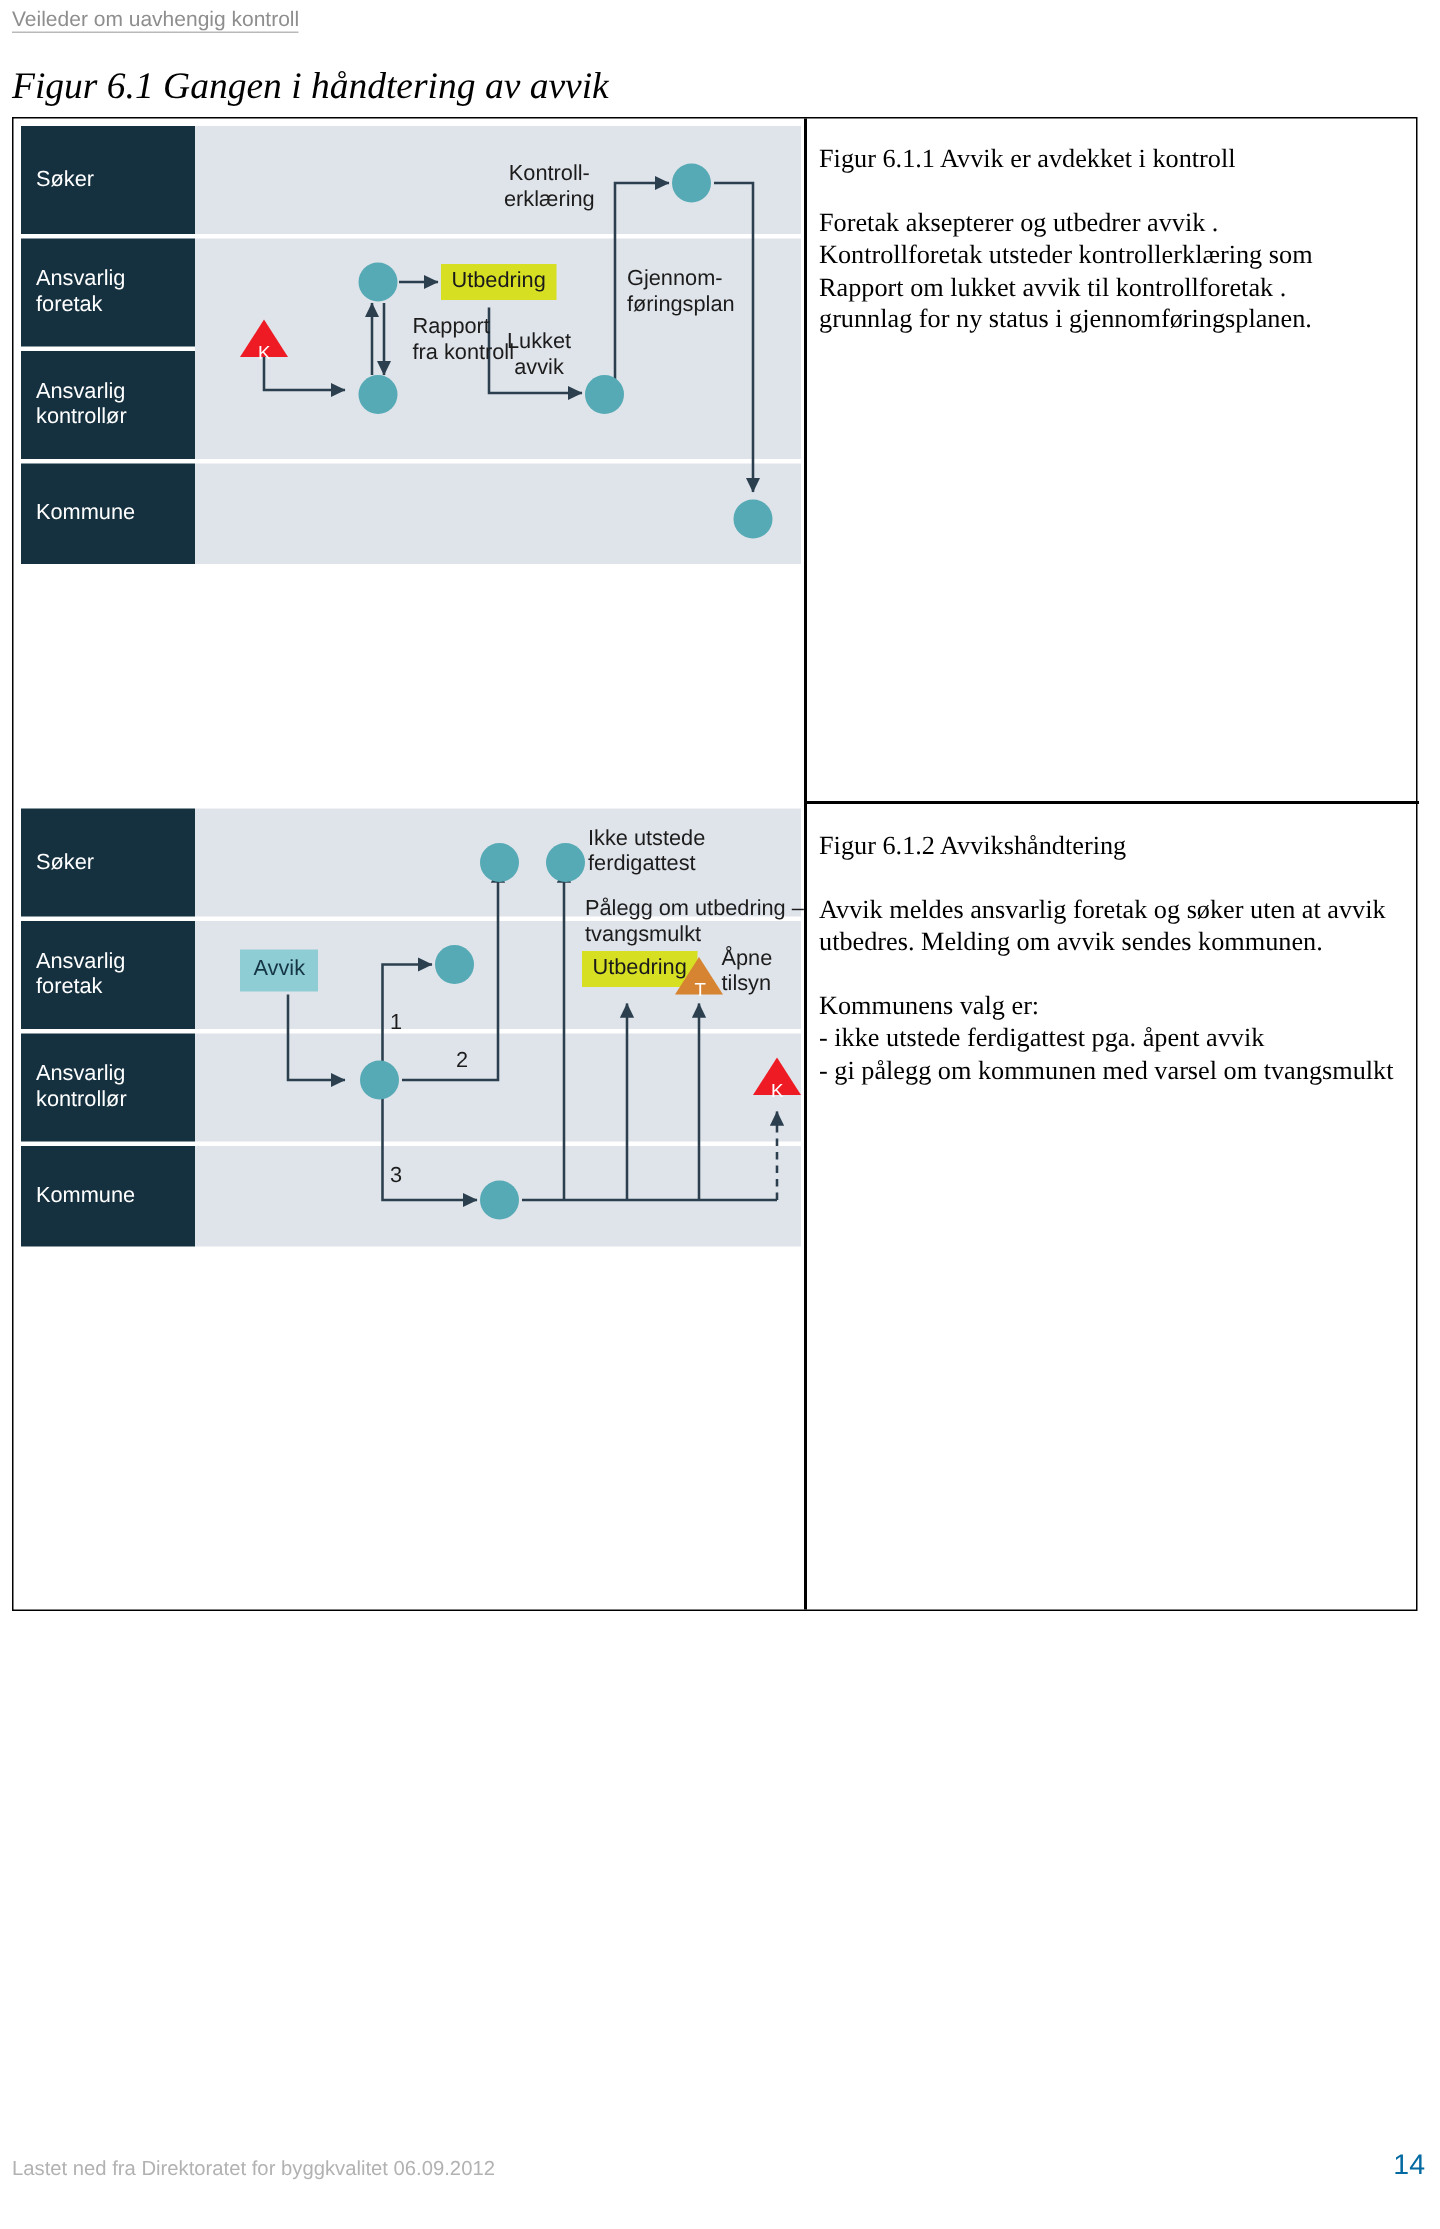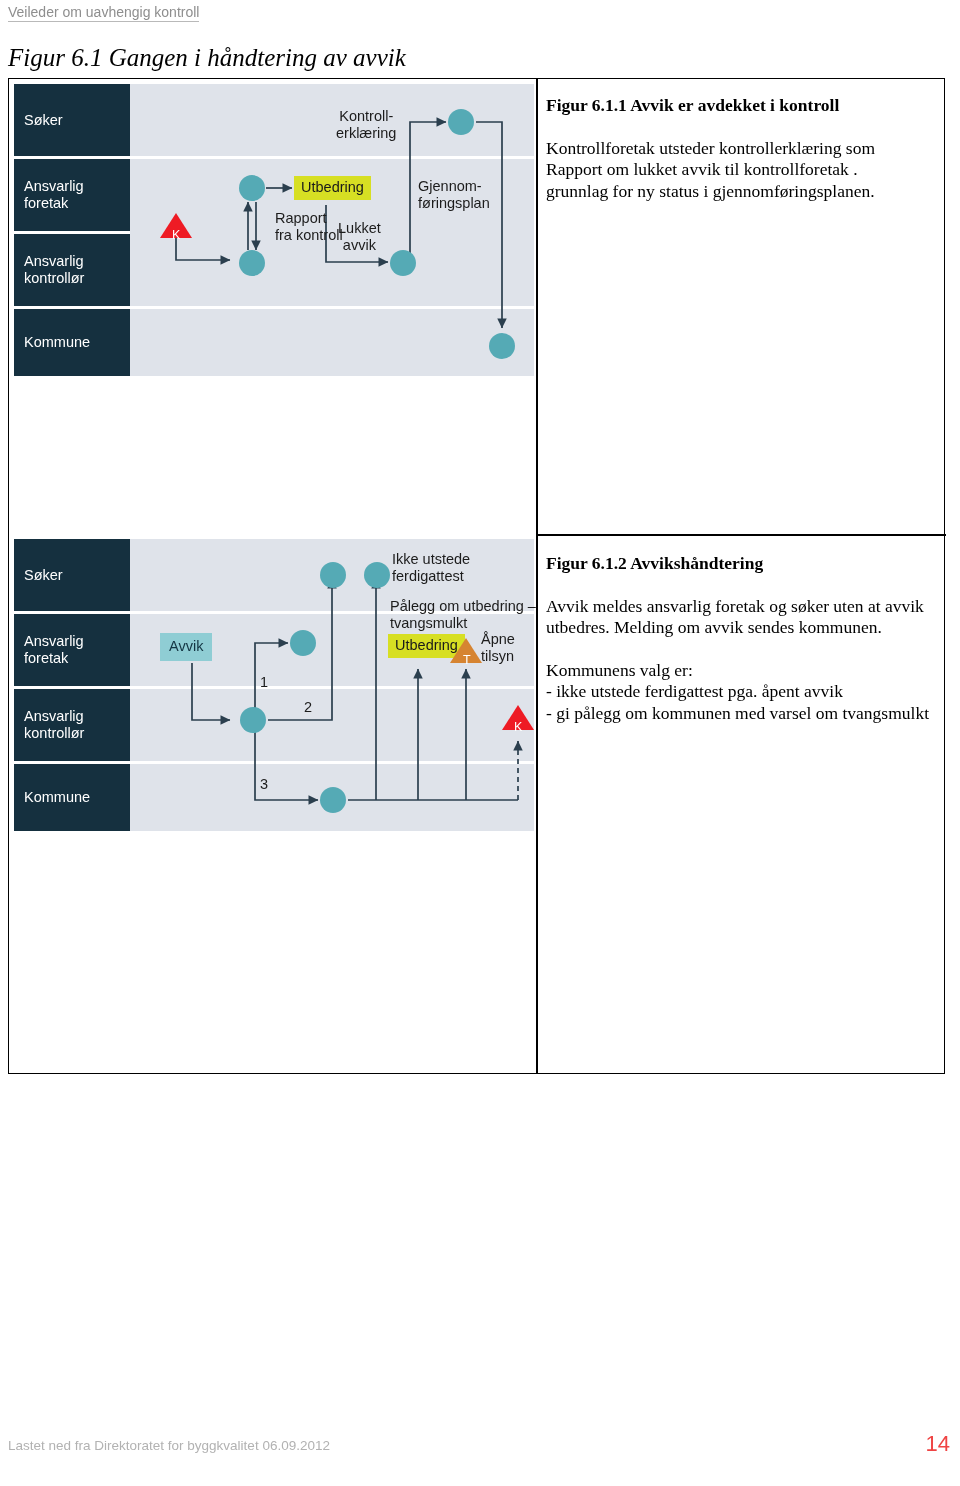--- a/index.html
+++ b/index.html
@@ -109,34 +109,34 @@
   .conn { position:absolute; overflow:visible; }
 
   
   .cellbox {
     position:absolute; color:#000;
     font-family:"Liberation Serif", serif;
     font-size:17.5px; line-height:21.5px;
   }
   .cellbox.c1 { left:537px; top:16px;  width:400px; }
   .cellbox.c2 { left:537px; top:474px; width:400px; }
-  .cellbox .ttl { margin-bottom:21px;font-weight:bold; }
+  .cellbox .ttl { margin-bottom:21px; }
   .cellbox p { margin:0; }
   .cellbox .gap { height:21px; }
 
   
   .foot {
     position:absolute; left:8px; top:1438px;
     font-family:"Liberation Sans", sans-serif;
     font-size:13.5px; color:#b2b2b2; line-height:16px;
   }
   .pageno {
     position:absolute; right:10px; top:1433px;
     font-family:"Liberation Sans", sans-serif;
-    font-size:22px; color:#ef4444; line-height:22px;
+    font-size:19px; color:#0369a1; line-height:22px;
   }
 </style>
 </head>
 <body>
 
 <div class="doc-header">Veileder om uavhengig kontroll</div>
 
 <div class="fig-caption">Figur 6.1 Gangen i håndtering av avvik</div>
 
 <div class="tbl">
@@ -298,20 +298,21 @@
       </div>
 
       <div class="num" style="left:130px;top:140px;">1</div>
       <div class="num" style="left:174px;top:165px;">2</div>
       <div class="num" style="left:130px;top:242px;">3</div>
     </div>
   </div>
 
   <div class="cellbox c1">
     <div class="ttl">Figur 6.1.1 Avvik er avdekket i kontroll</div>
+    <p>Foretak aksepterer og utbedrer avvik .</p>
     <p>Kontrollforetak utsteder kontrollerklæring som</p>
     <p>Rapport om lukket avvik til kontrollforetak .</p>
     <p>grunnlag for ny status i gjennomføringsplanen.</p>
   </div>
 
   <div class="cellbox c2">
     <div class="ttl">Figur 6.1.2 Avvikshåndtering</div>
     <p>Avvik meldes ansvarlig foretak og søker uten at avvik</p>
     <p>utbedres. Melding om avvik sendes kommunen.</p>
     <div class="gap"></div>

